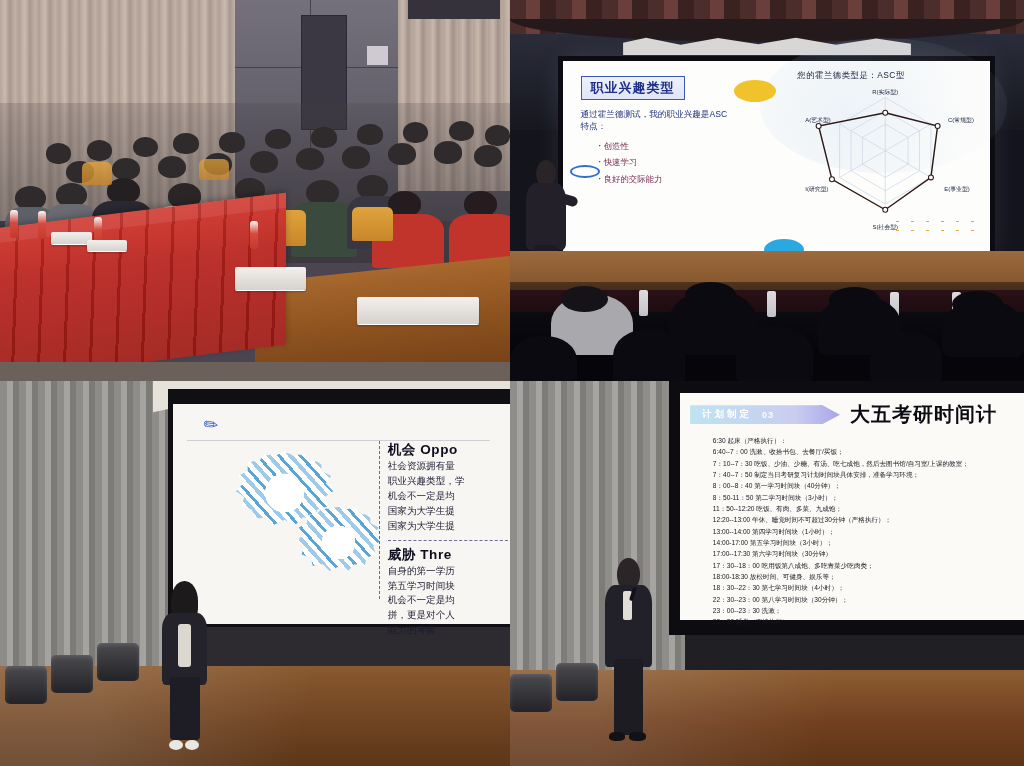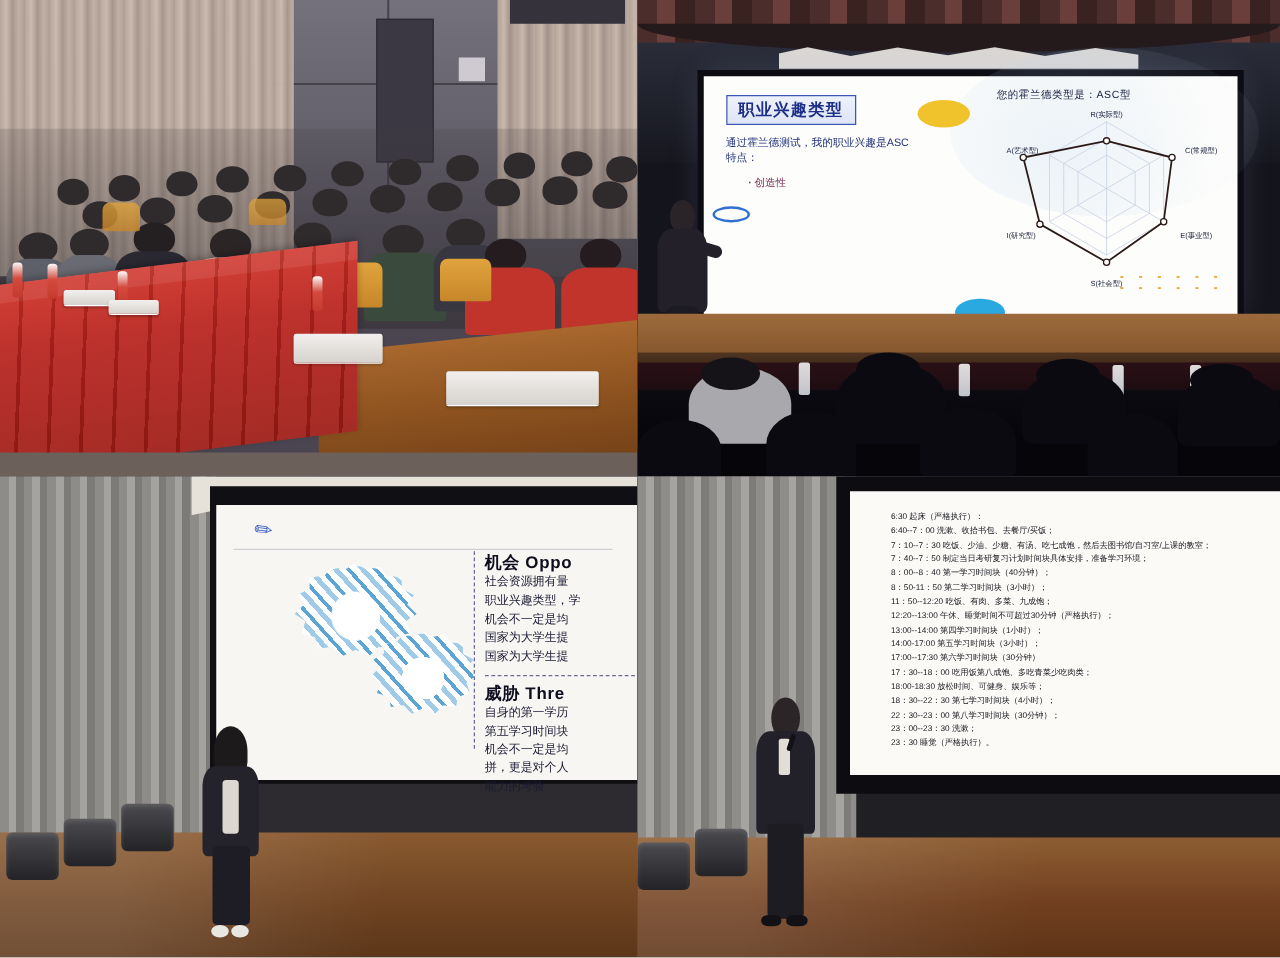--- a/index.html
+++ b/index.html
@@ -436,20 +436,22 @@
         <div class="ttl">职业兴趣类型</div>
         <div class="yellowdot"></div>
         <div class="bluering"></div>
         <div class="bluedot"></div>
         <div class="lead">
           <div>通过霍兰德测试，我的职业兴趣是ASC</div>
           <div>特点：</div>
         </div>
         <ul>
           <li>创造性</li>
+          <li>快速学习</li>
+          <li>良好的交际能力</li>
         </ul>
 
         <div class="radarwrap">
           <div class="radartip">您的霍兰德类型是：ASC型</div>
           <svg viewBox="0 0 200 190" width="100%" height="100%">
             <g stroke="#c9d3e6" stroke-width="0.7" fill="none">
               <polygon points="100,60 124,74 124,102 100,116 76,102 76,74"></polygon>
               <polygon points="100,46 136,67 136,109 100,130 64,109 64,67"></polygon>
               <polygon points="100,32 148,60 148,116 100,144 52,116 52,60"></polygon>
               <line x1="100" y1="32" x2="100" y2="144"></line>
@@ -558,20 +560,27 @@
       <div class="shoe" style="left:50%;"></div>
     </div>
   </div>
 
   <div class="quad br">
     <div class="sidewall"></div>
     <div class="screenframe"></div>
 
     <div class="screen">
       <div class="slideC">
+        <div class="topbar">
+          <div class="banner">
+            <span>计划制定</span>
+            <span class="num">03</span>
+          </div>
+          <div class="maintitle">大五考研时间计</div>
+        </div>
         <ul class="list">
           <li>6:30 起床（严格执行）：</li>
           <li>6:40--7：00 洗漱、收拾书包、去餐厅/买饭；</li>
           <li>7：10--7：30 吃饭、少油、少糖、有汤、吃七成饱，然后去图书馆/自习室/上课的教室；</li>
           <li>7：40--7：50 制定当日考研复习计划时间块具体安排，准备学习环境；</li>
           <li>8：00--8：40 第一学习时间块（40分钟）；</li>
           <li>8：50-11：50 第二学习时间块（3小时）；</li>
           <li>11：50--12:20 吃饭、有肉、多菜、九成饱；</li>
           <li>12:20--13:00 午休、睡觉时间不可超过30分钟（严格执行）；</li>
           <li>13:00--14:00 第四学习时间块（1小时）；</li>

